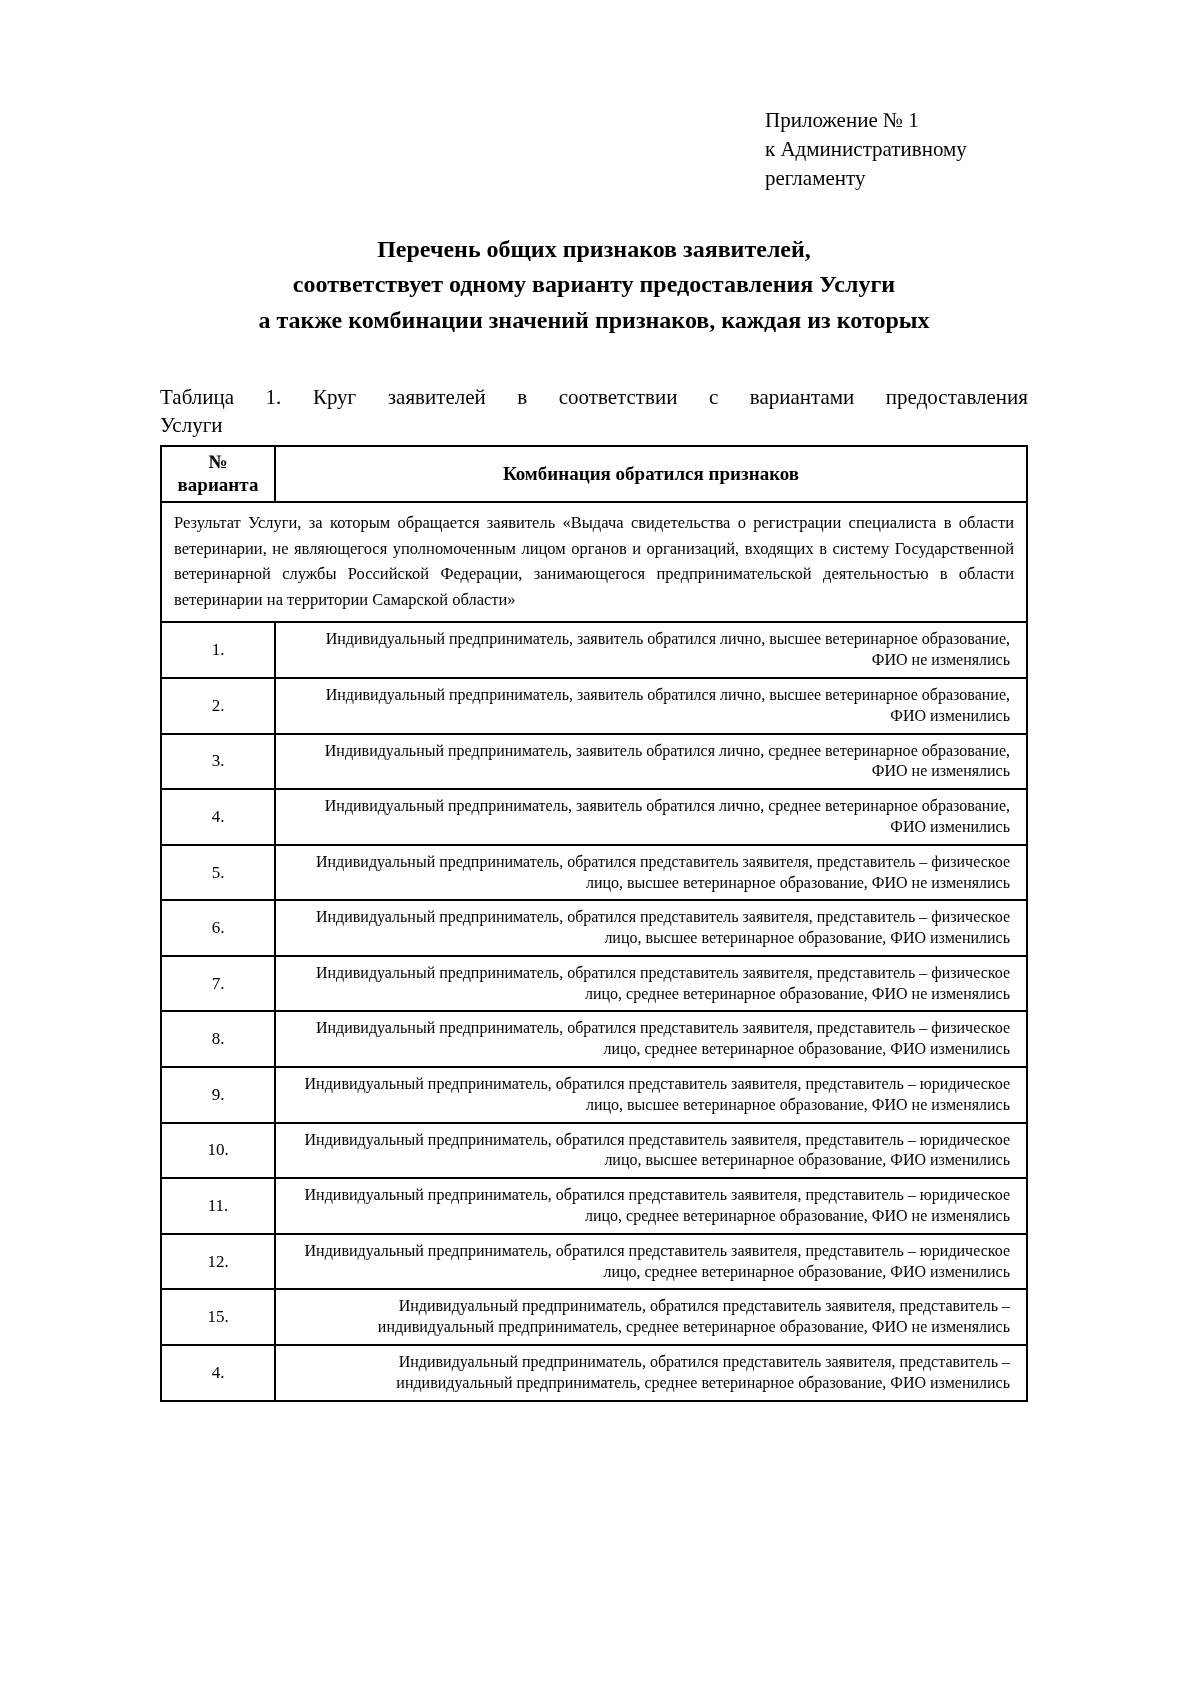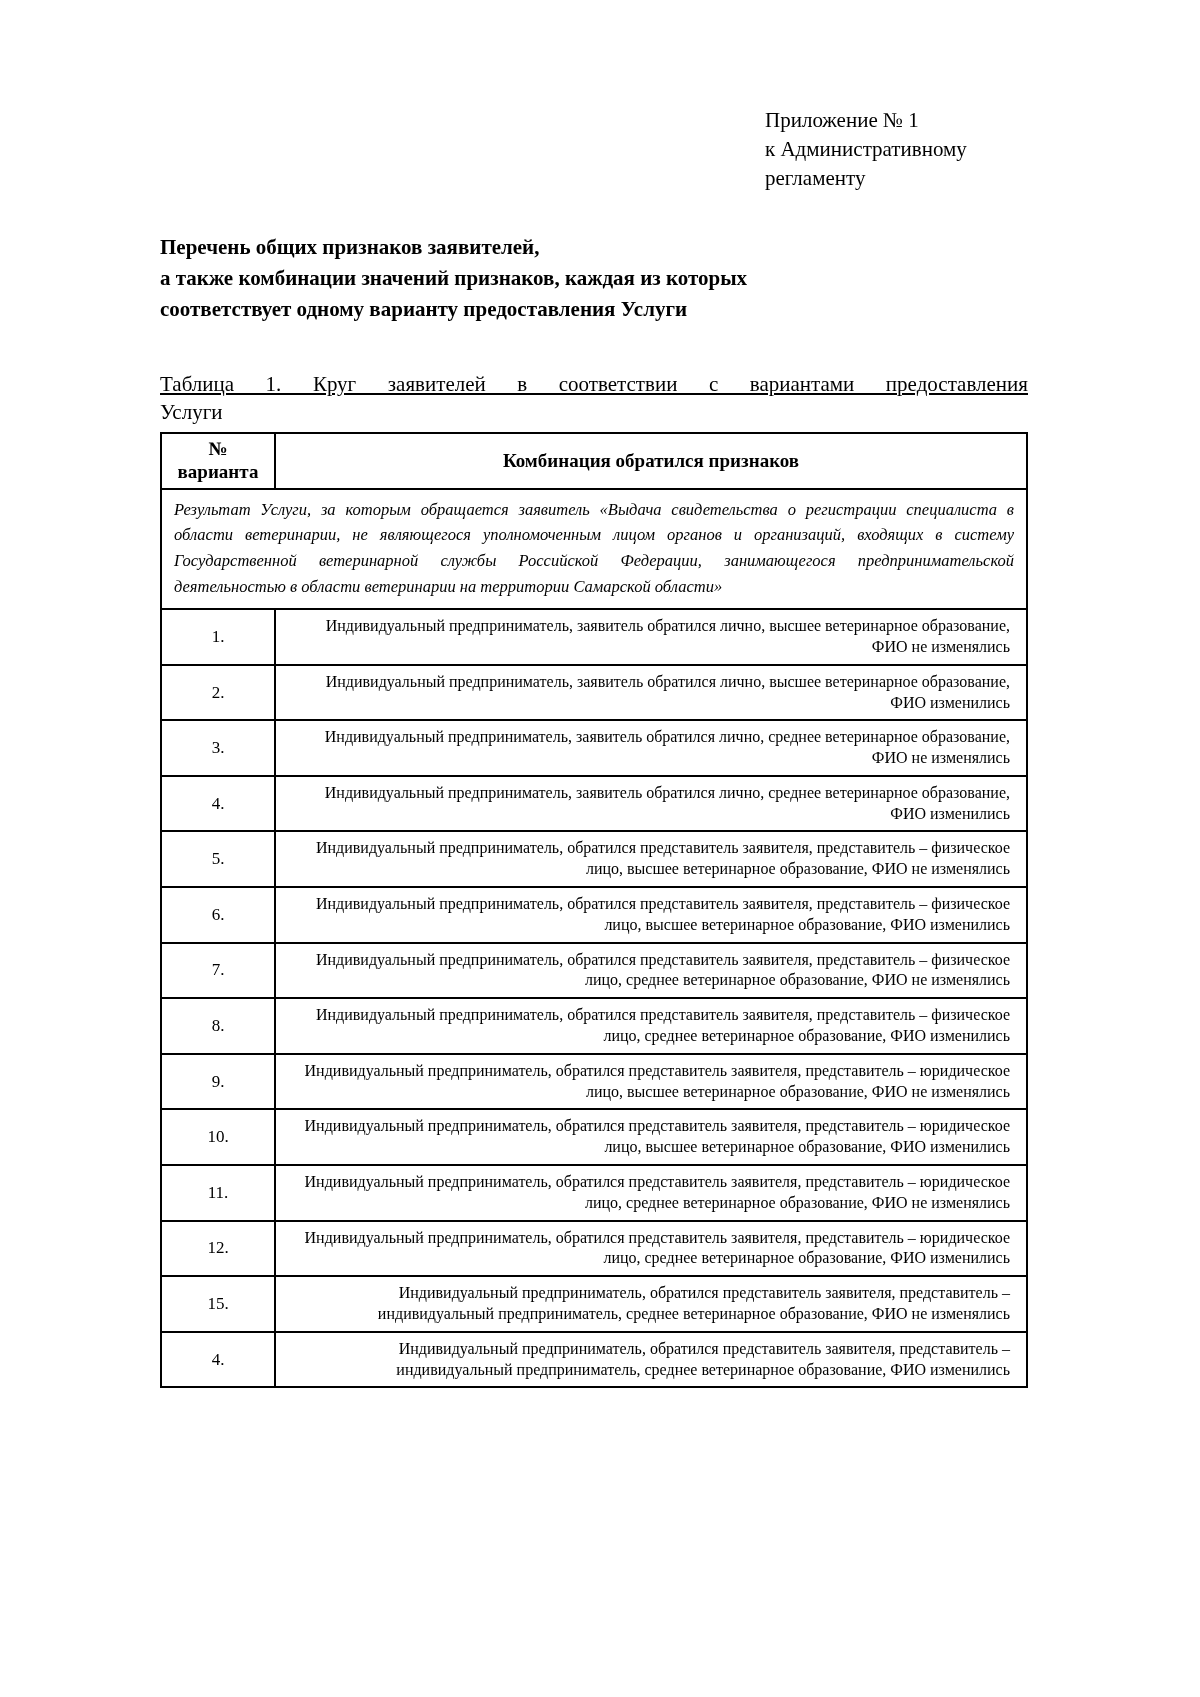--- a/index.html
+++ b/index.html
@@ -25,34 +25,34 @@
     text-align: left;
   }
   .content {
     position: absolute;
     left: 160px;
     top: 0;
     width: 868px;
   }
   .doc-title {
     margin-top: 232px;
+    text-align: center;
     font-weight: bold;
-    font-size: 21px;
+    font-size: 24px;
     line-height: 1.47;
   }
   .table-caption {
     margin-top: 45px;
     font-size: 21px;
     line-height: 1.35;
   }
   .table-caption .just-line {
     display: block;
     text-align: justify;
     text-align-last: justify;
-    text-decoration: underline;
   }
   .table-caption .last-line {
     display: block;
     text-align: left;
     font-family: Liberation Serif, serif;
   }
   table.variants {
     margin-top: 6px;
     width: 868px;
     border-collapse: collapse;
@@ -66,21 +66,20 @@
   th.head-num, th.head-comb {
     font-weight: bold;
     font-size: 19px;
     text-align: center;
     vertical-align: middle;
     height: 52px;
     padding: 4px 10px;
     line-height: 1.2;
   }
   td.note-cell {
-    font-style: italic;
     font-size: 16.5px;
     line-height: 1.55;
     text-align: justify;
     padding: 7px 12px 9px 12px;
   }
   td.num-cell {
     text-align: center;
     vertical-align: middle;
     font-size: 17px;
     padding: 4px;
@@ -102,22 +101,22 @@
   <div class="appendix-block">
     <div>Приложение № 1</div>
     <div>к Административному</div>
     <div>регламенту</div>
   </div>
 
   <div class="content">
 
     <div class="doc-title">
       <div>Перечень общих признаков заявителей,</div>
+      <div>соответствует одному варианту предоставления Услуги</div>
       <div>а также комбинации значений признаков, каждая из которых</div>
-      <div>соответствует одному варианту предоставления Услуги</div>
     </div>
 
     <div class="table-caption">
       <span class="just-line">Таблица 1. Круг заявителей в соответствии с вариантами предоставления</span>
       <span class="last-line">Услуги</span>
     </div>
 
     <table class="variants">
       <colgroup>
         <col class="c-num">

